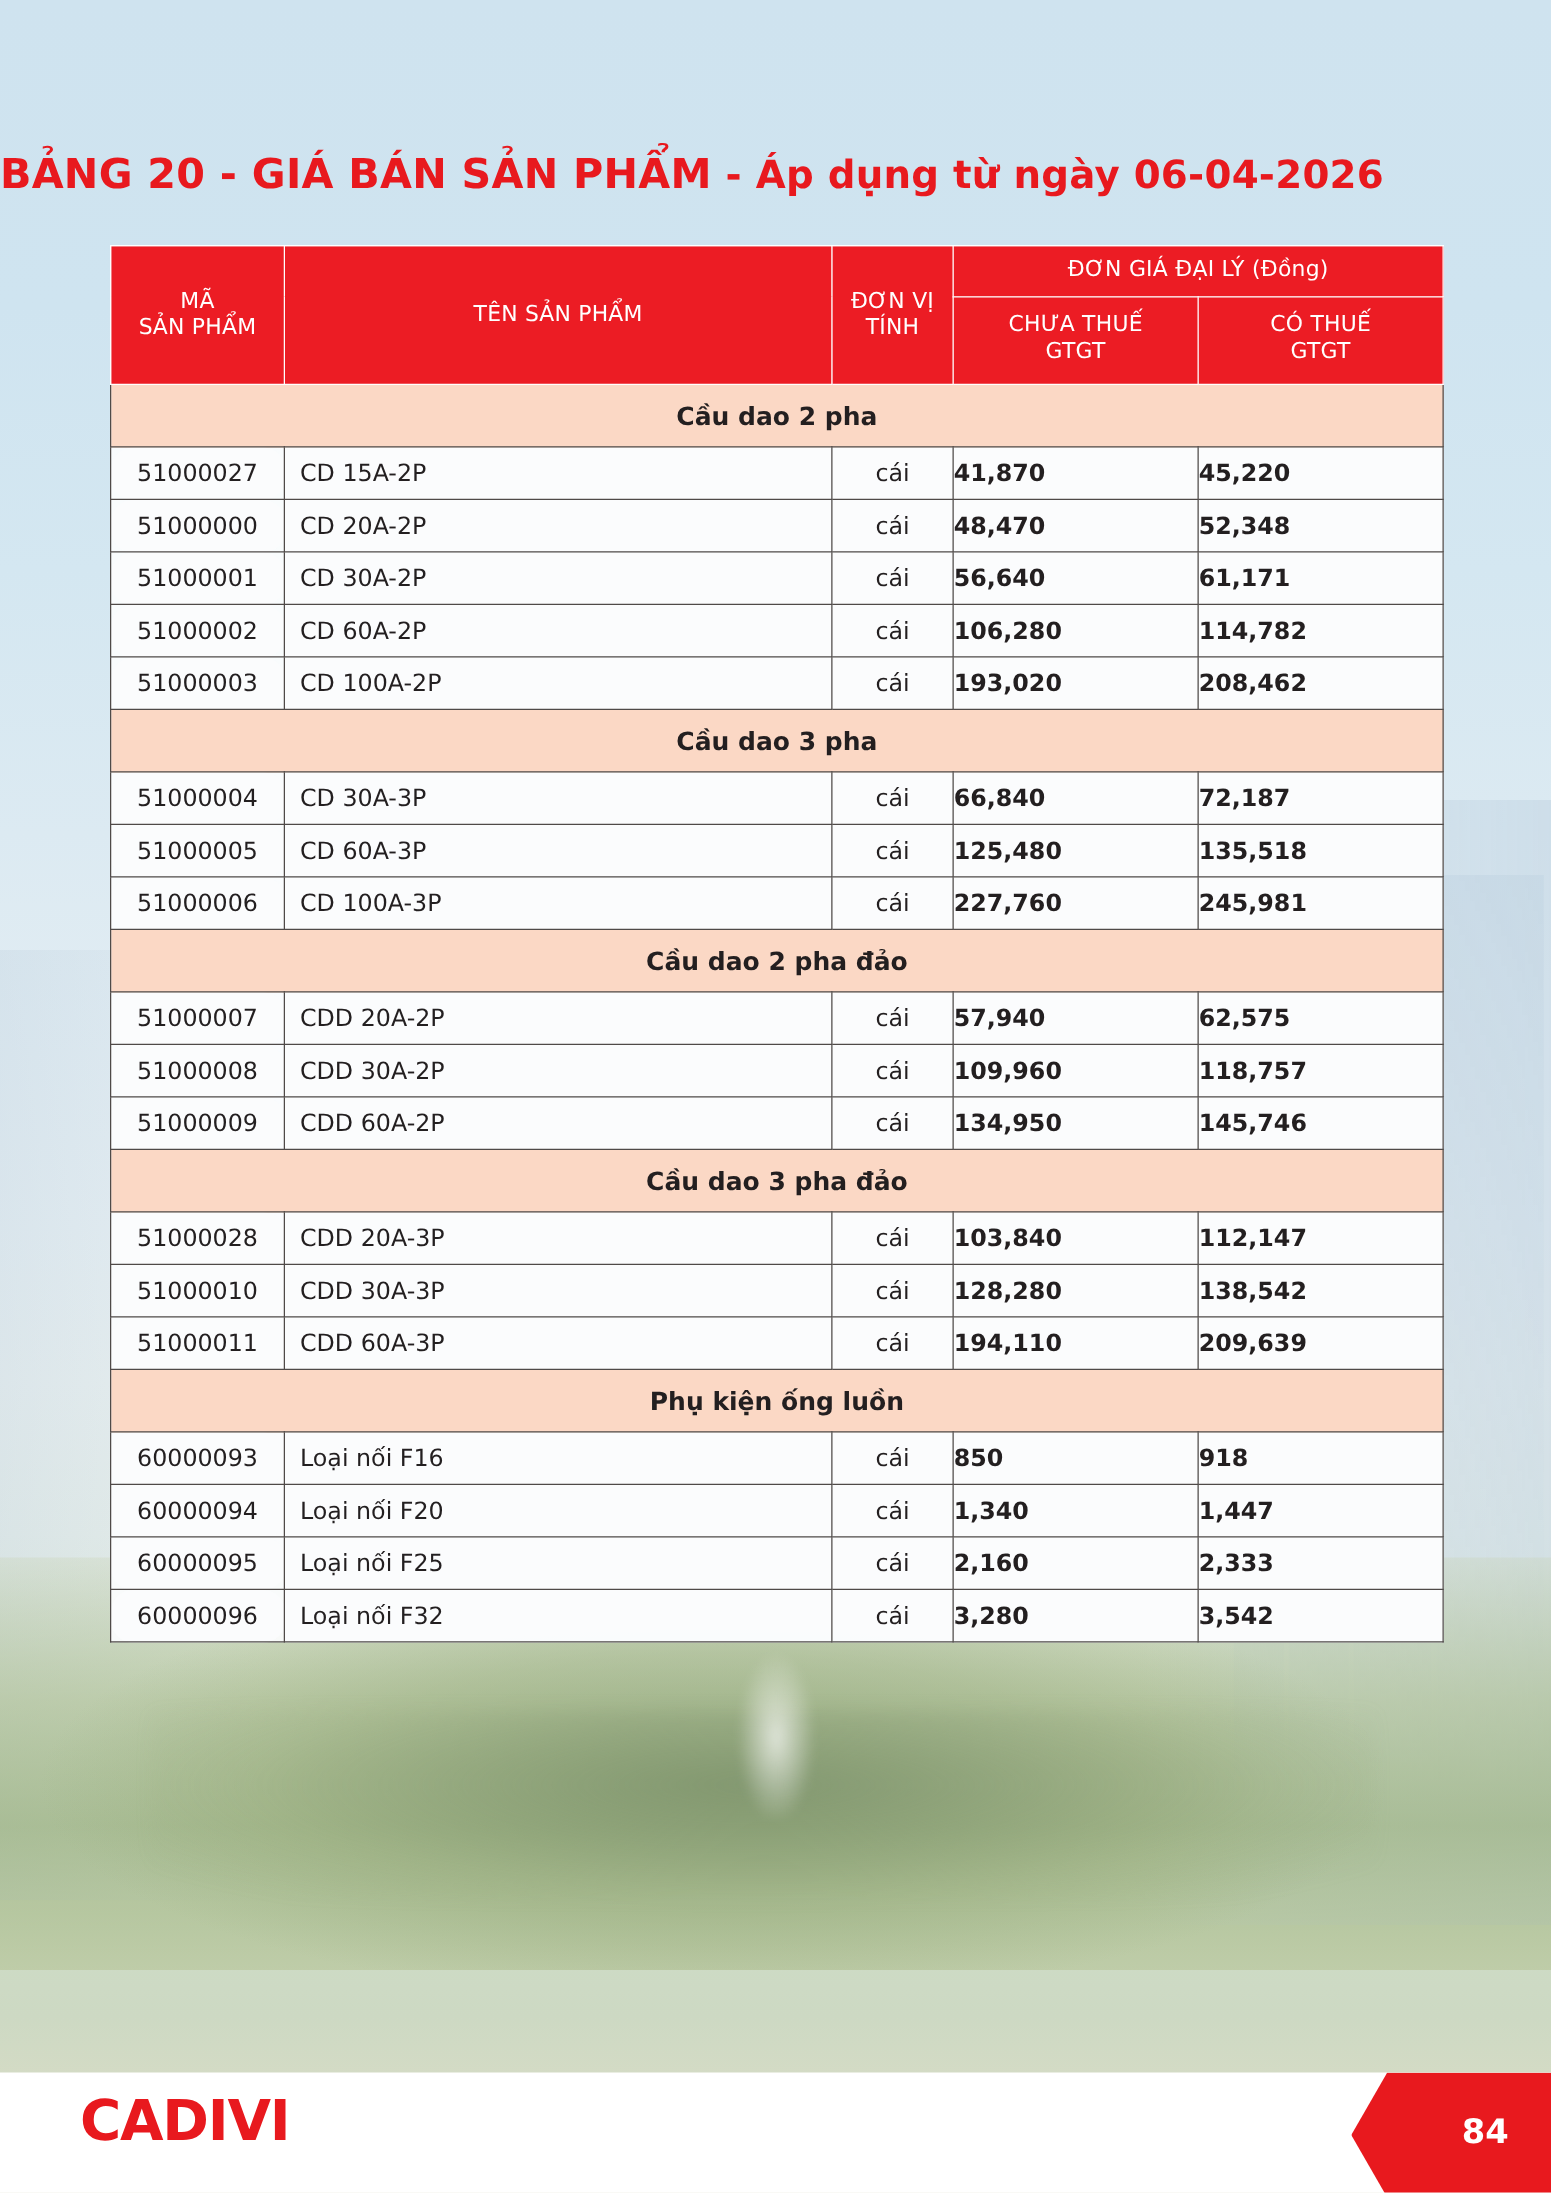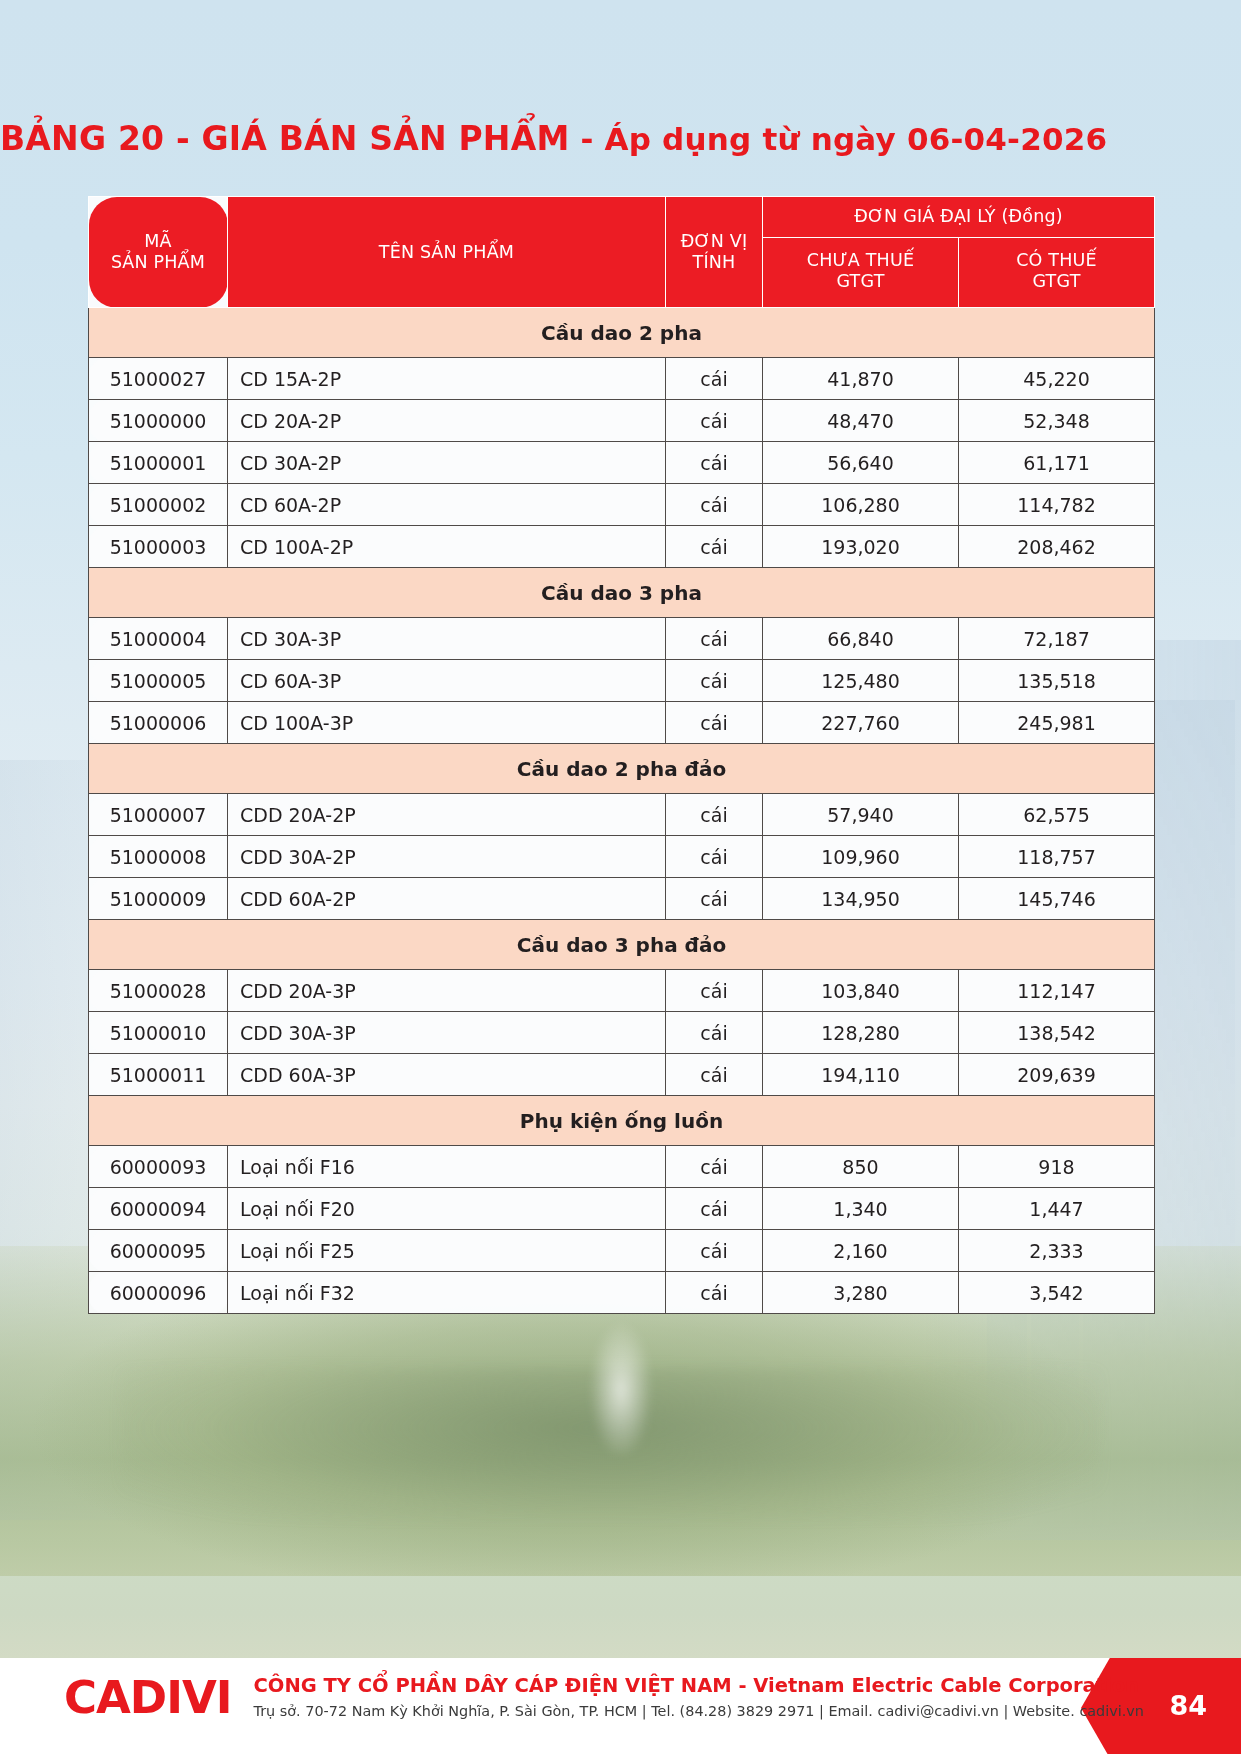--- a/index.html
+++ b/index.html
@@ -125,21 +125,21 @@
     color: #ffffff;
     font-weight: 400;
     font-size: 17.5px;
     line-height: 1.18;
     text-align: center;
     border: 1px solid #ffffff;
     padding: 6px 4px;
     letter-spacing: .2px;
     margin-top: 34px;
   }
-  thead th.h-code { height: 98px; border-radius: 28px; }
+  thead th.h-code { height: 98px; }
   thead th.h-span { padding: 7px 4px 8px; }
   thead th.h-sub  { padding: 9px 4px 12px; }
 
   tbody td {
     border: 1px solid #4f4a48;
     padding: 0;
     height: 41px;
     background: rgba(250,252,253,0.88);
   }
   tbody tr.group td {
@@ -151,21 +151,21 @@
     height: 49px;
     border-left: 1px solid #4f4a48;
     border-right: 1px solid #4f4a48;
     border-top: 1px solid #4f4a48;
     border-bottom: 1px solid #4f4a48;
   }
   td.c-code  { text-align: center; padding: 0 6px; border-radius: 17px; }
   td.c-name  { text-align: left;   padding: 0 12px; }
   td.c-unit  { text-align: center; }
   td.c-net,
-  td.c-gross { text-align: center; }
+  td.c-gross { text-align: left; font-weight: bold; }
 
   
   .footer {
     position: absolute;
     left: 0; right: 0; bottom: 0;
     height: 96px;
     background: #ffffff;
   }
   .footer-red {
     position: absolute;
@@ -408,19 +408,15 @@
           <td class="c-gross">3,542</td>
         </tr>
       </tbody>
   </table>
 </div>
 
 <div class="footer">
   <div class="footer-red"></div>
   <div class="footer-inner">
     <div class="cadivi-logo">CADIVI</div>
-    <div>
-      <div class="footer-text-1">CÔNG TY CỔ PHẦN DÂY CÁP ĐIỆN VIỆT NAM - Vietnam Electric Cable Corporation</div>
-      <div class="footer-text-2">Trụ sở. 70-72 Nam Kỳ Khởi Nghĩa, P. Sài Gòn, TP. HCM | Tel. (84.28) 3829 2971 | Email. cadivi@cadivi.vn | Website. cadivi.vn</div>
-    </div>
   </div>
   <div class="page-no">84</div>
 </div>
 
 </body></html>

